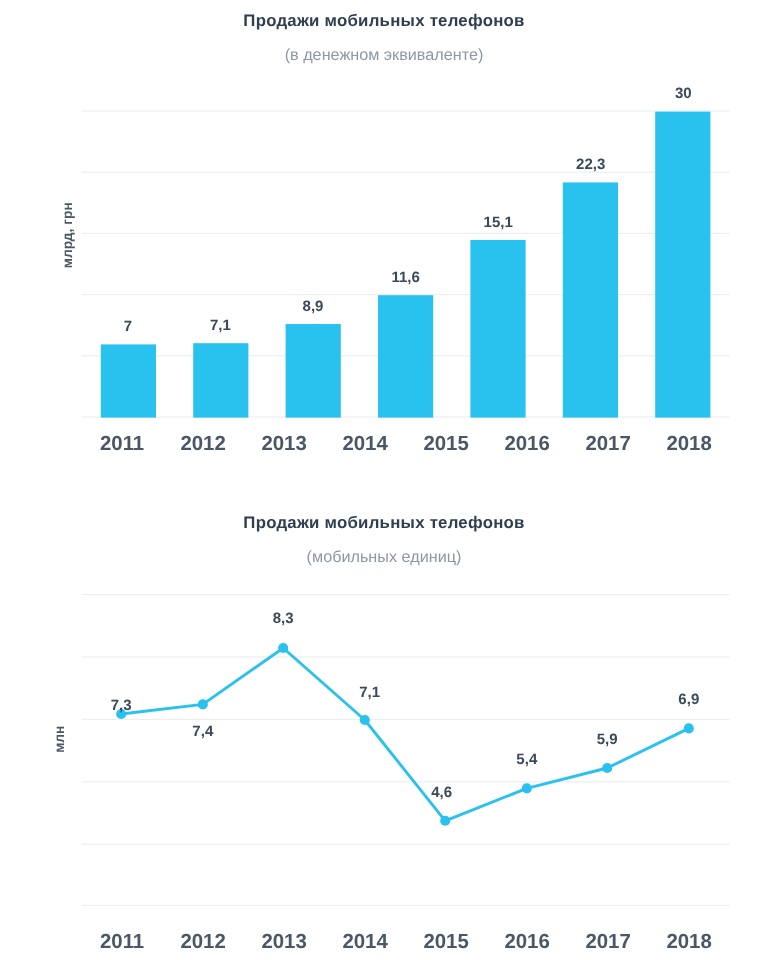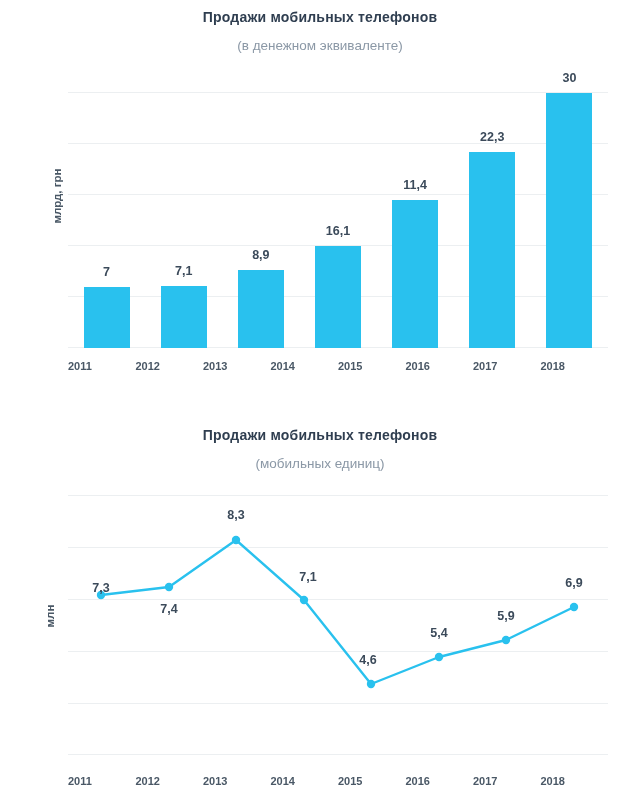--- a/index.html
+++ b/index.html
@@ -58,22 +58,22 @@
     white-space: nowrap;
   }
   .x-labels {
     position: absolute;
     left: 0;
     right: 0;
     display: flex;
   }
   .x-labels .x-tick {
     flex: 1 1 0;
-    text-align: left;
-    font-size: 11px;
+    text-align: center;
+    font-size: 17px;
     font-weight: bold;
     color: #4a5866;
   }
 
   
   .bars {
     position: absolute;
     left: 0;
     right: 0;
     bottom: 0;
@@ -151,26 +151,26 @@
           <div class="bar" style="height:62px;"></div>
         </div>
 
         <div class="bar-slot">
           <div class="bar-value" style="bottom:86px;">8,9</div>
           <div class="bar" style="height:78px;"></div>
         </div>
 
 
         <div class="bar-slot">
-          <div class="bar-value" style="bottom:110px;">16,1</div>
+          <div class="bar-value" style="bottom:110px;">11,6</div>
           <div class="bar" style="height:102px;"></div>
         </div>
 
         <div class="bar-slot">
-          <div class="bar-value" style="bottom:156px;">11,4</div>
+          <div class="bar-value" style="bottom:156px;">15,1</div>
           <div class="bar" style="height:148px;"></div>
         </div>
 
         <div class="bar-slot">
           <div class="bar-value" style="bottom:204px;">22,3</div>
           <div class="bar" style="height:196px;"></div>
         </div>
 
         <div class="bar-slot">
           <div class="bar-value" style="bottom:263px;">30</div>

